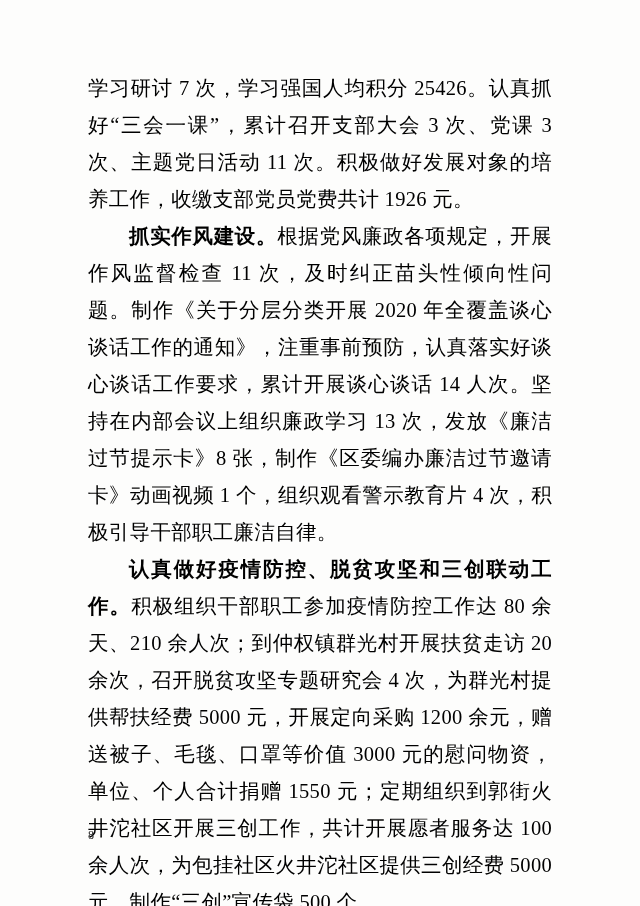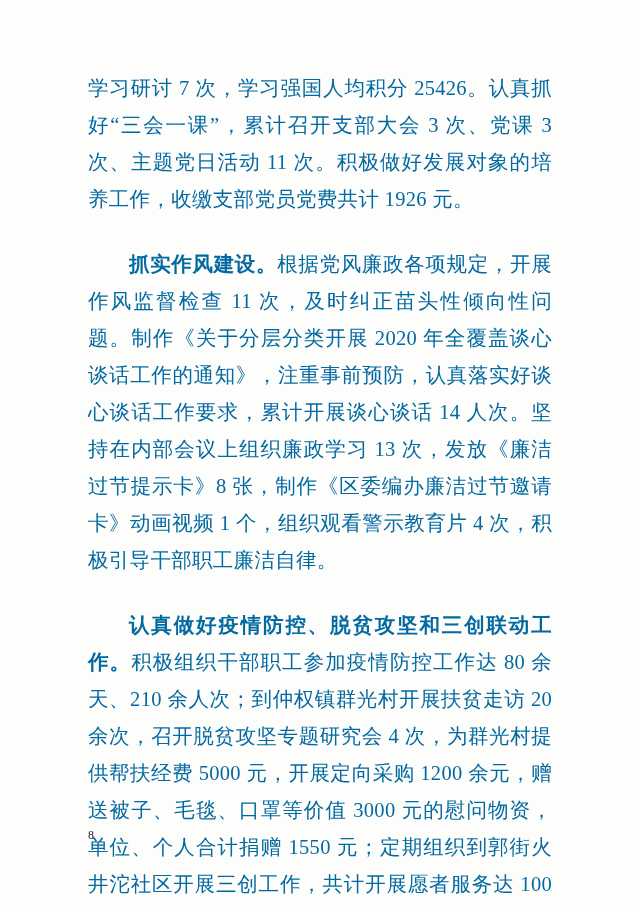--- a/index.html
+++ b/index.html
@@ -27,26 +27,25 @@
     top: 70px;
     width: 464px;
   }
   .para {
     font-size: 20.5px;
     line-height: 37px;
     letter-spacing: 0.3px;
     text-align: justify;
     text-justify: inter-ideograph;
     margin: 0;
-    color: #0369a1;
+    color: #000000;
     word-break: break-all;
   }
   .indent {
     text-indent: 41px;
-    margin-top: 28px;
   }
   .bold {
     font-weight: bold;
   }
   .page-number {
     position: absolute;
     left: 88px;
     top: 828px;
     font-size: 12px;
     font-family: "Liberation Serif", "DejaVu Serif", serif;

